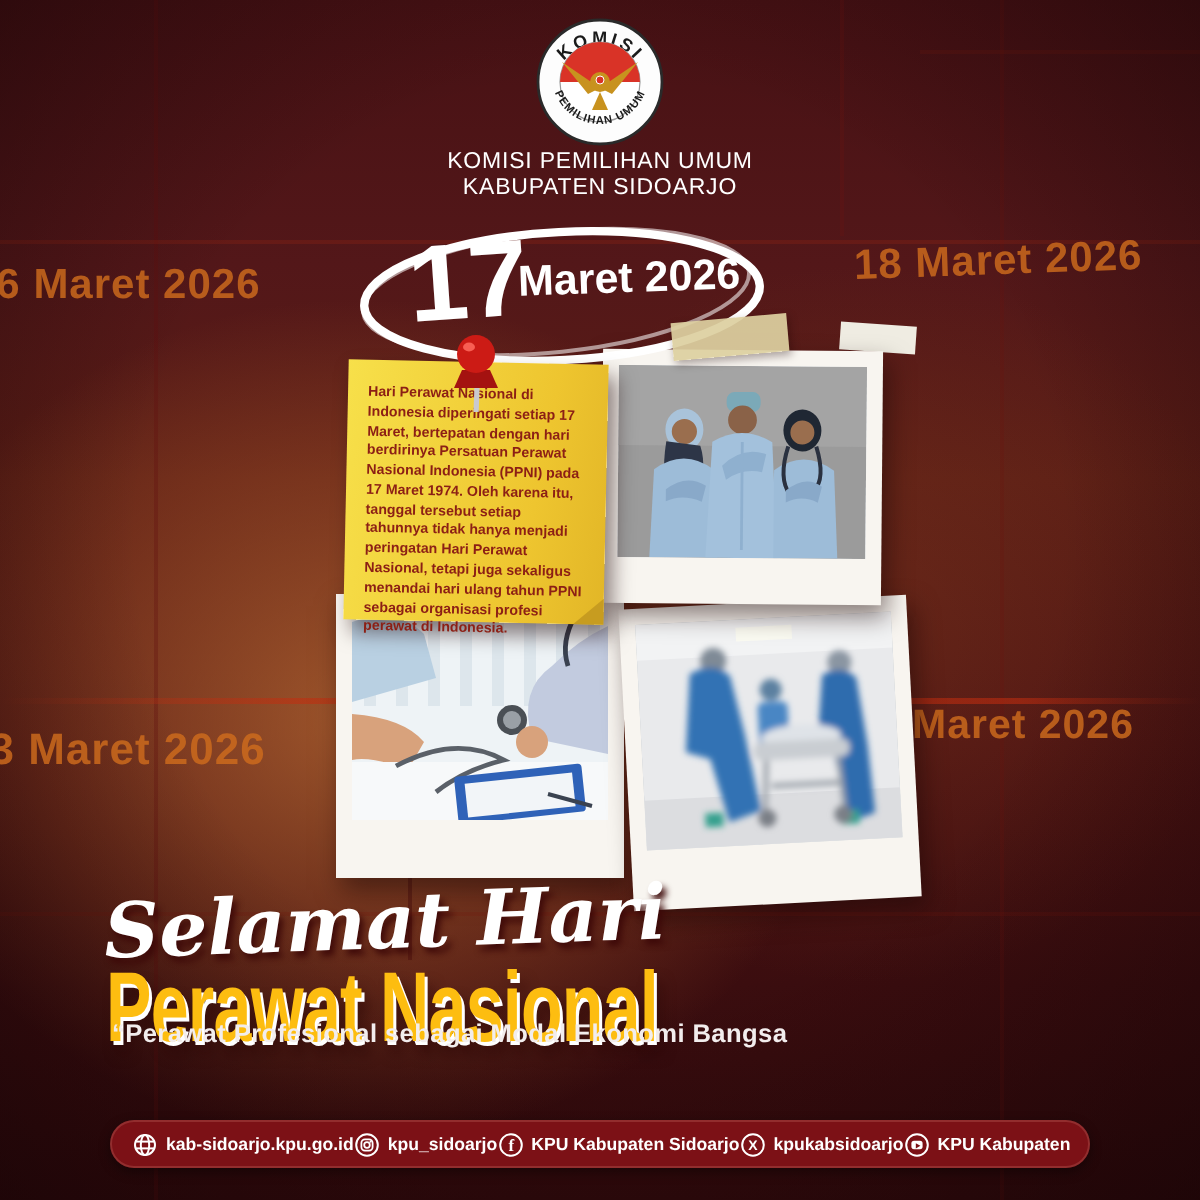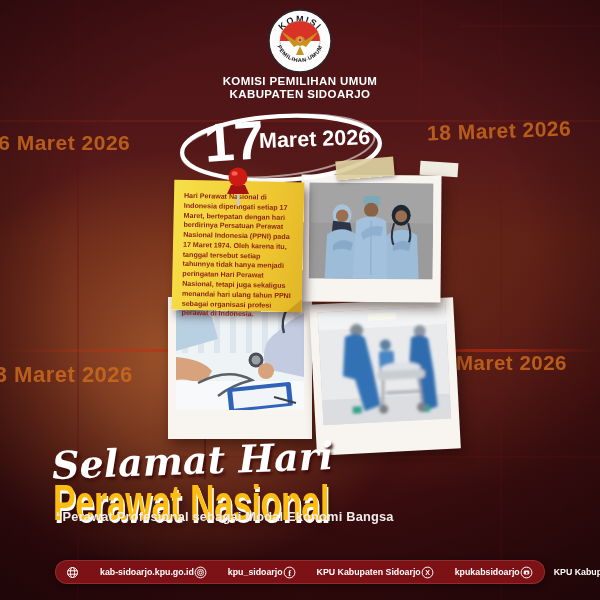--- a/index.html
+++ b/index.html
@@ -27,21 +27,21 @@
   
   .bg-date{position:absolute;z-index:1;color:#cf6c1d;opacity:.82;font-weight:700;
     font-size:21px;letter-spacing:.5px;white-space:nowrap;}
   .bgd-16{left:-14px;top:131px;}
   .bgd-18{left:427px;top:119px;transform:rotate(-2deg);}
   .bgd-23{left:-18px;top:362px;font-size:22px;}
   .bgd-m{left:456px;top:351px;font-size:20.5px;}
   
   .logo-svg{position:absolute;left:260px;top:8px;z-index:2;}
   .org{position:absolute;left:0;width:600px;text-align:center;z-index:2;color:#fff;
-    font-weight:700;font-size:11.5px;letter-spacing:.4px;}
+    font-weight:400;font-size:11.5px;letter-spacing:.4px;}
   .org1{top:75px;}
   .org2{top:88px;}
   
   .ellipse-svg{position:absolute;left:172px;top:108px;z-index:5;}
   .day17{position:absolute;left:204px;top:110px;z-index:5;color:#fff;font-weight:800;
     font-size:54px;transform:rotate(-4deg);}
   .monthyear{position:absolute;left:259px;top:127px;z-index:5;color:#fff;font-weight:700;
     font-size:21.5px;transform:rotate(-2deg);}
   
   .pin-svg{position:absolute;left:224px;top:166px;z-index:7;}
@@ -75,21 +75,21 @@
     transform:scale(.74,1.08);transform-origin:left top;
     text-shadow:2px 2px 0 #ffffff,5px 6px 7px rgba(40,5,5,.55);}
   .quote{position:absolute;left:56px;top:510px;z-index:8;color:#f2eded;
     font-weight:700;font-size:12.8px;line-height:14px;letter-spacing:.2px;}
   
   .footer-pill{position:absolute;left:55px;top:560px;width:490px;height:24px;z-index:8;
     border-radius:13px;background:#7c1116;
     box-shadow:inset 0 0 0 1px rgba(210,130,120,.25),0 2px 6px rgba(0,0,0,.4);
     display:flex;align-items:center;justify-content:space-between;
     box-sizing:border-box;padding:0 11px;}
-  .f-item{display:flex;align-items:center;gap:21px;color:#fff;font-weight:700;
+  .f-item{display:flex;align-items:center;gap:4px;color:#fff;font-weight:700;
     font-size:8.8px;white-space:nowrap;}
   .f-item svg{flex:0 0 auto;}
 </style>
 </head>
 <body>
 
 <div class="canvas">
 
   <div class="gl gl-v1"></div>
   <div class="gl gl-v2"></div>

